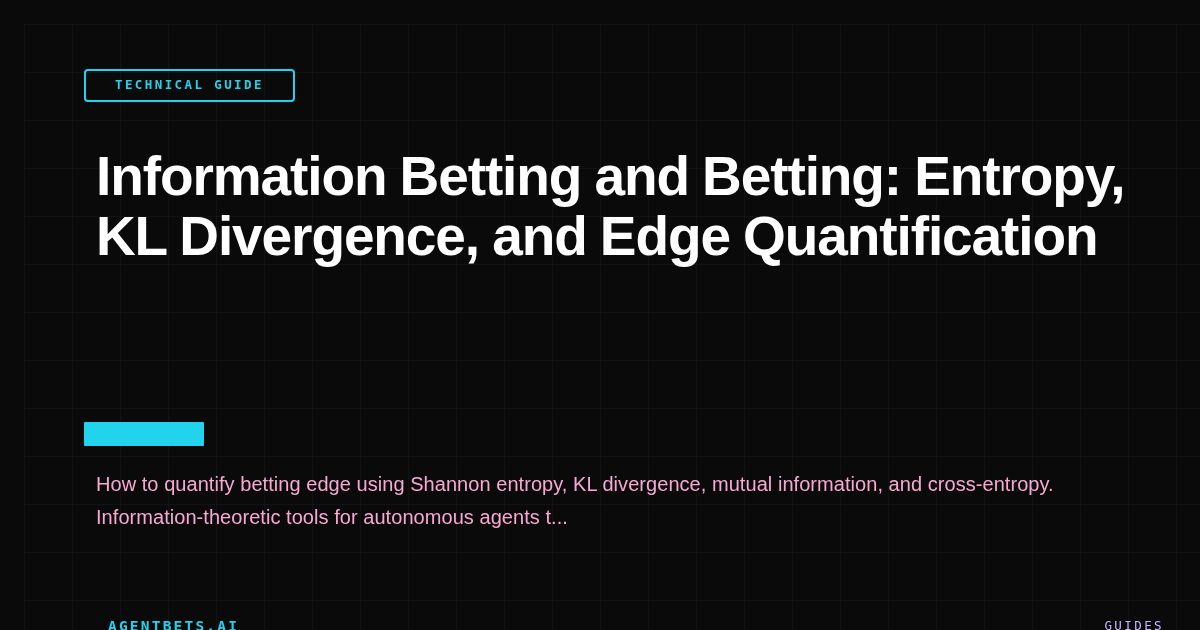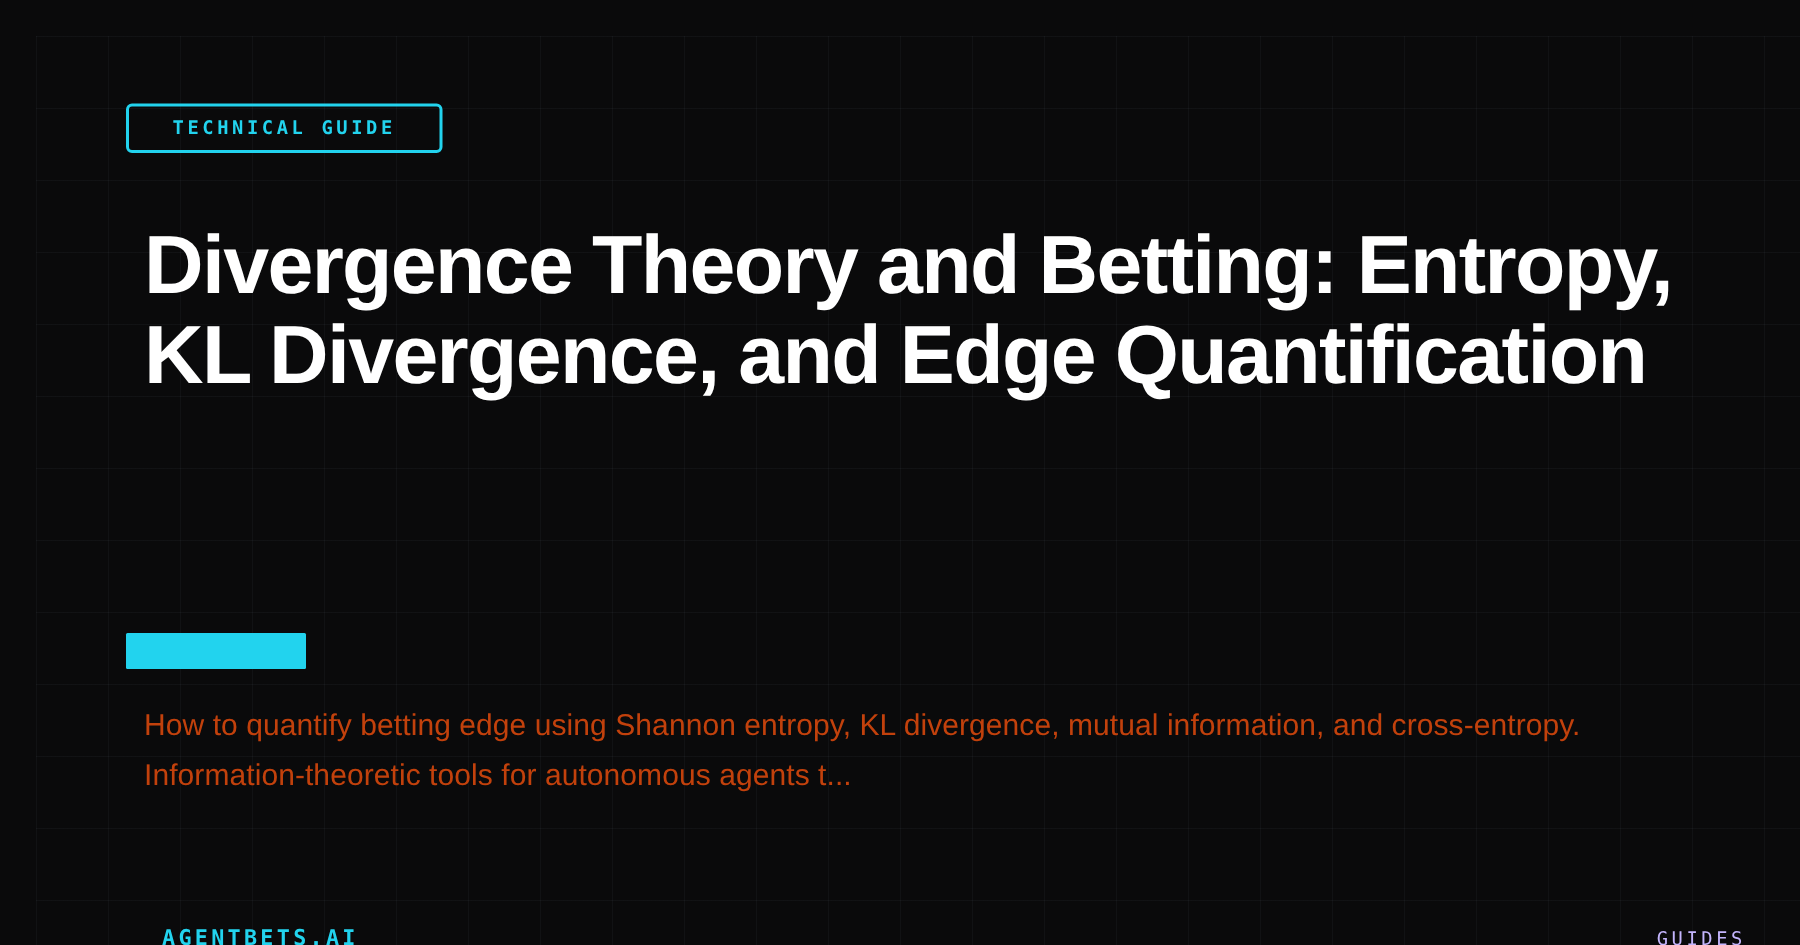--- a/index.html
+++ b/index.html
@@ -91,21 +91,21 @@
 
   
   .description {
     position: absolute;
     left: 48px;
     top: 420px;
     width: 1056px;
     font-size: 20px;
     font-weight: 400;
     line-height: 33px;
-    color: #c2410c;
+    color: #f9a8d4;
     letter-spacing: 0.05px;
   }
 
   
   .footer {
     position: absolute;
     left: 48px;
     right: 48px;
     top: 578px;
     height: 20px;
@@ -138,21 +138,21 @@
 <div class="og-card">
 
   <div class="grid-overlay"></div>
 
   <div class="content">
 
     <div class="badge">
       <span class="badge-label">TECHNICAL GUIDE</span>
     </div>
 
-    <h1 class="headline">Divergence Theory and Betting: Entropy, KL Divergence, and Edge Quantification</h1>
+    <h1 class="headline">Information Betting and Betting: Entropy, KL Divergence, and Edge Quantification</h1>
 
     <div class="accent-rule"></div>
 
     <p class="description">How to quantify betting edge using Shannon entropy, KL divergence, mutual information, and cross-entropy. Information-theoretic tools for autonomous agents t...</p>
 
     <div class="footer">
       <span class="brand">AGENTBETS.AI</span>
       <span class="section-tag">GUIDES</span>
     </div>
 

